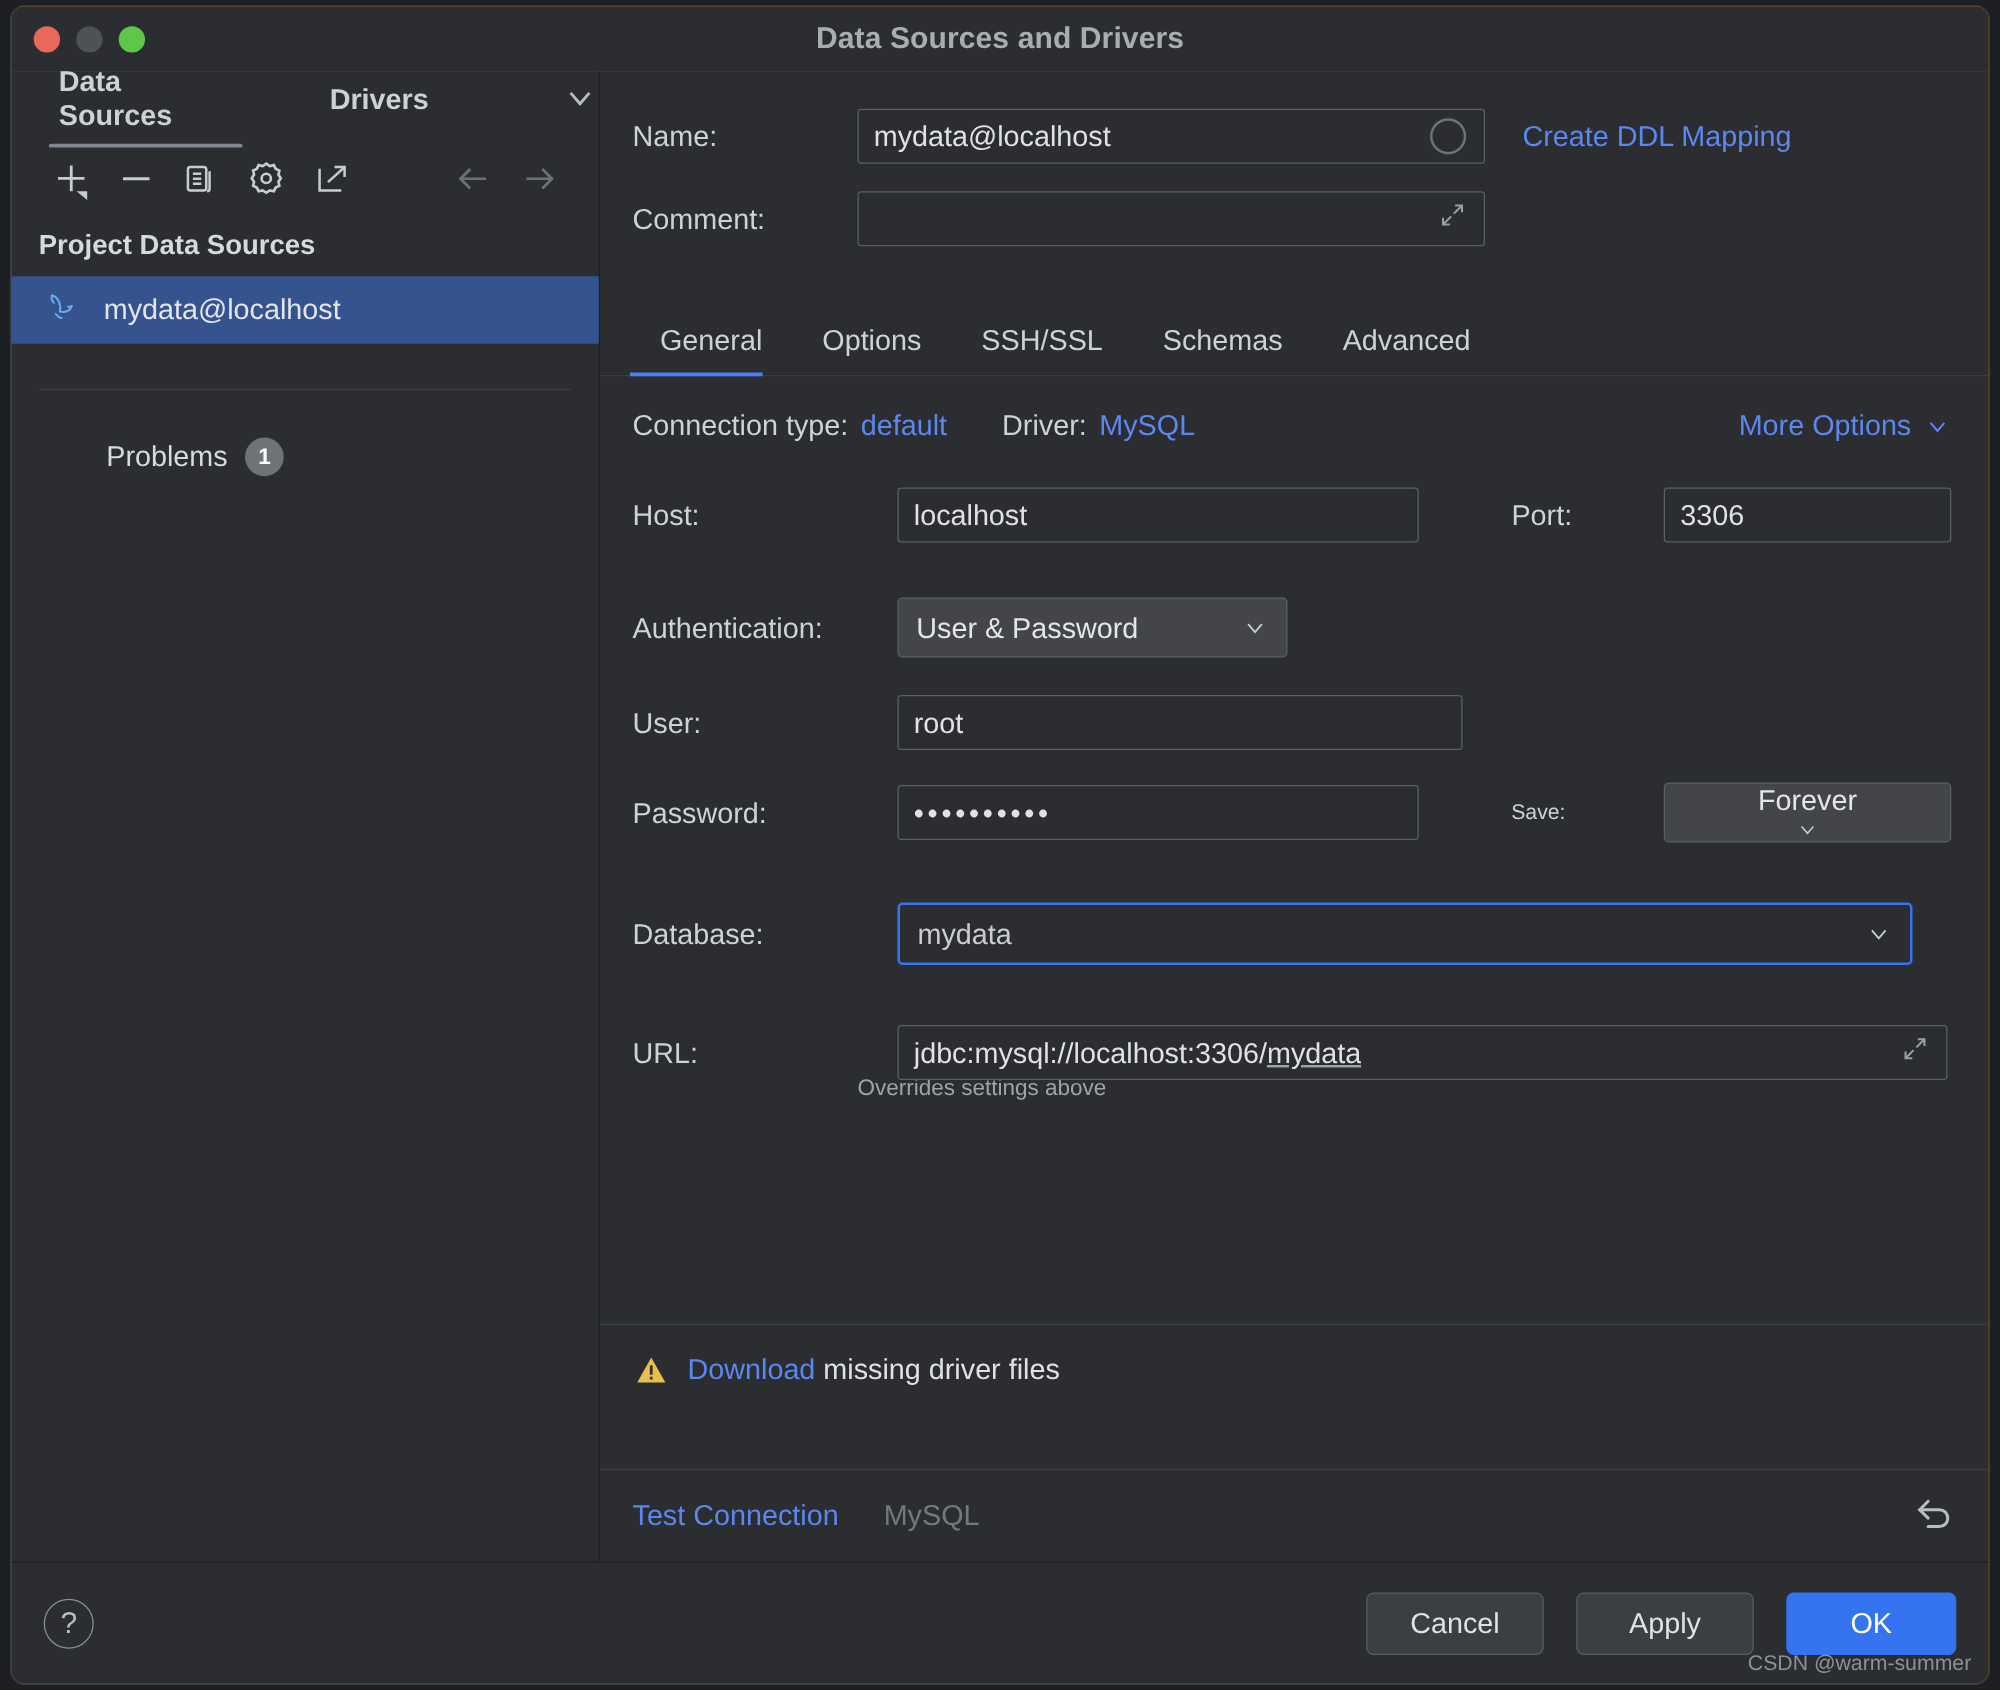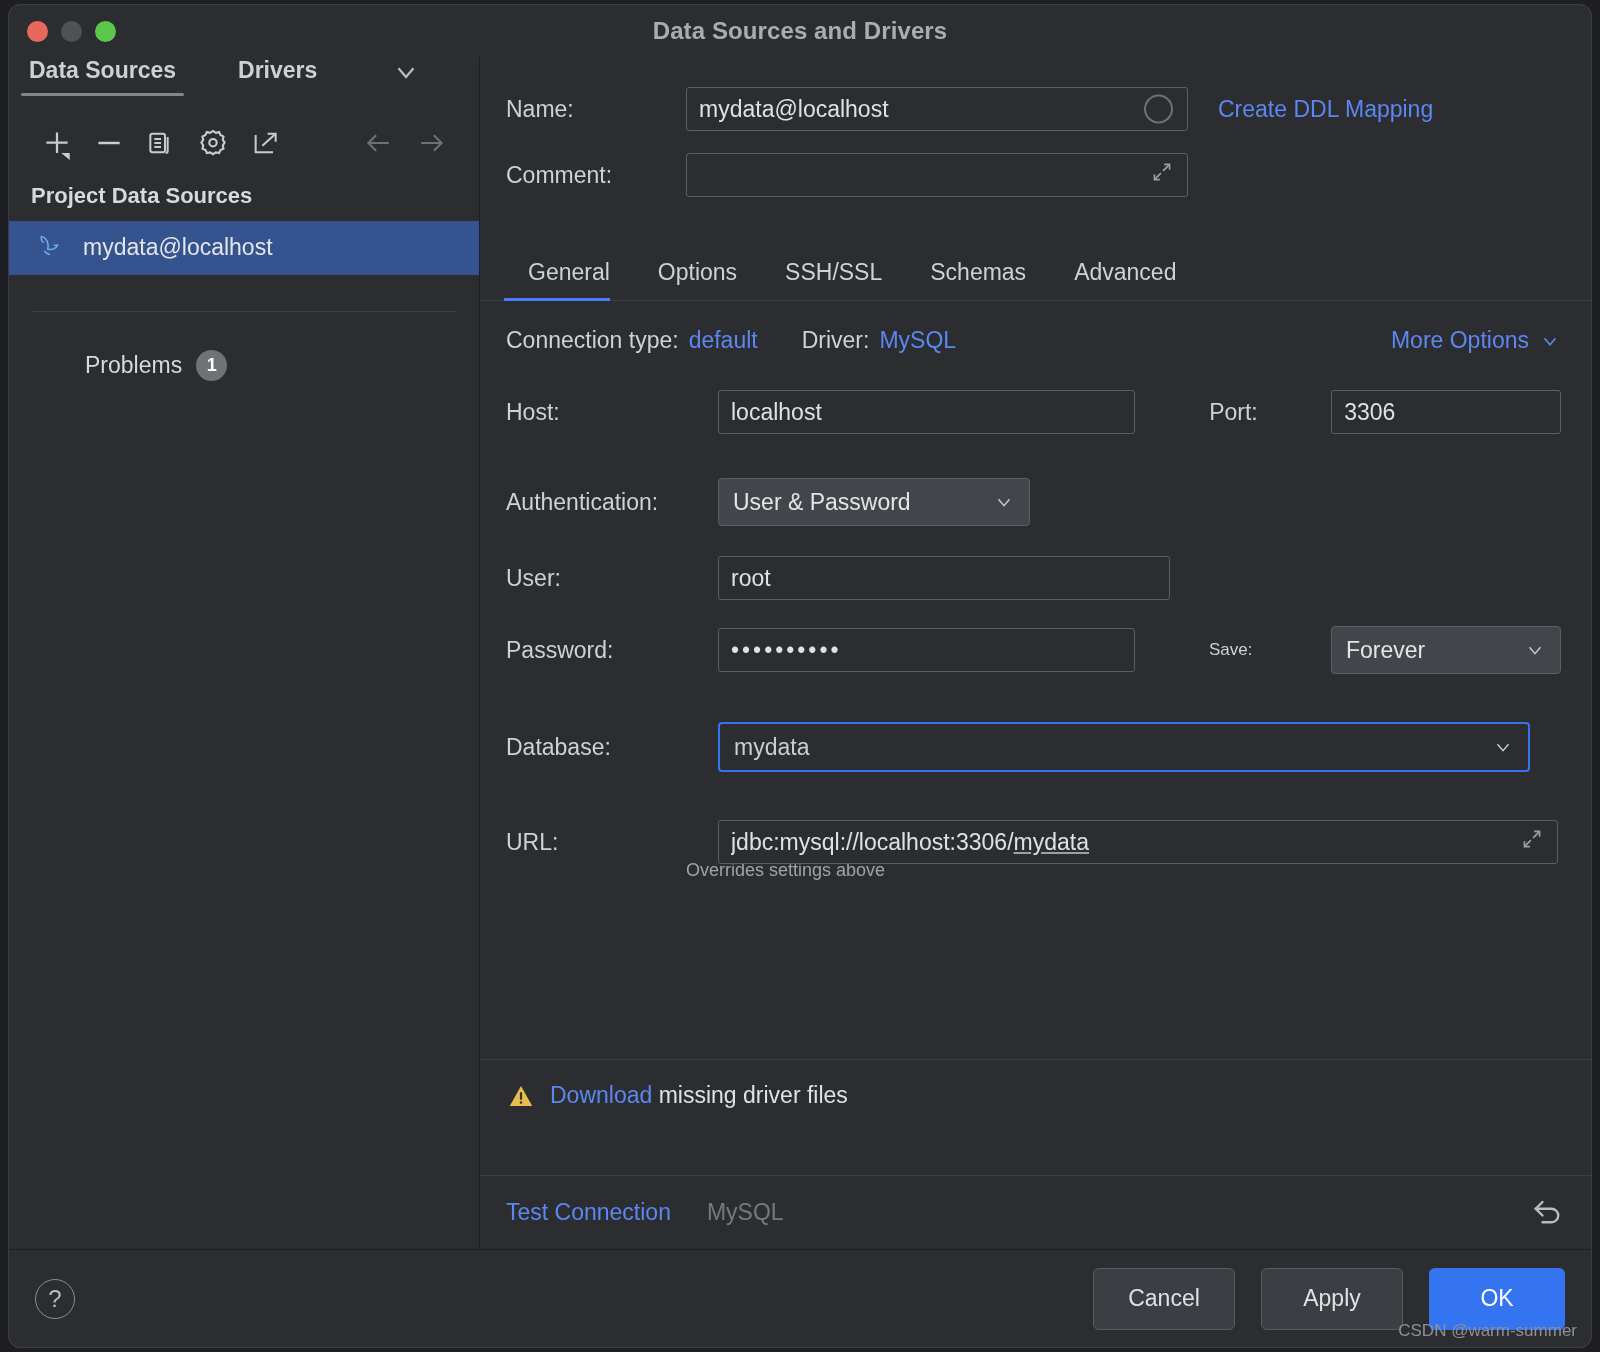--- a/index.html
+++ b/index.html
@@ -36,22 +36,22 @@
   }
   
   .body { flex: 1 1 auto; display: flex; min-height: 0; }
   .sidebar {
     width: 471px; flex: 0 0 471px;
     background: #2b2d30;
     border-right: 1px solid #1e1f22;
     display: flex; flex-direction: column;
   }
   .tabs-row {
-    height: 56px; display: flex; align-items: flex-start;
-    padding-left: 20px; gap: 0;
+    height: 56px; display: flex; align-items: center;
+    padding-left: 38px; gap: 16px;
     position: relative;
   }
   .stab {
     font-size: 23px; font-weight: bold; color: #cdd0d4;
     padding: 0 18px 12px 0; position: relative; cursor: default;
   }
   .stab.t2 { padding-left: 44px; }
   .stab.active::after {
     content: ""; position: absolute; left: -8px; right: 10px; bottom: 0;
     height: 3px; background: #7f8690; border-radius: 2px;
@@ -163,21 +163,21 @@
     flex: 0 0 132px; padding-left: 42px;
   }
   .combo {
     background: #43454a; border: 1px solid #5c6066;
     height: 48px; border-radius: 4px;
     display: flex; align-items: center; padding: 0 14px;
     color: #e3e5e8; font-size: 23px; position: relative;
   }
   .combo .cv { flex: 1 1 auto; white-space: nowrap; }
   .c-auth { width: 312px; }
-  .c-save { width: 248px; }
+  .c-save { width: 248px; flex-direction: column; }
   .lbl-save {
     font-size: 17px; color: #ced1d5; width: 132px;
     flex: 0 0 132px; padding-left: 42px;
   }
   .f-user { width: 452px; }
   .f-pass { width: 452px; letter-spacing: 3px; }
   .c-db {
     width: 812px; border: 2px solid #3574f0; background: #2b2d30;
     height: 50px;
   }
@@ -213,21 +213,21 @@
     position: relative; background: #2b2d30;
   }
   .help-btn {
     width: 40px; height: 40px; border-radius: 50%;
     border: 1.5px solid #8a8e94; color: #b9bdc2;
     font-size: 24px; display: flex; align-items: center;
     justify-content: center; cursor: default;
   }
   .btns { margin-left: auto; display: flex; gap: 26px; }
   .btn {
-    min-width: 142px; height: 62px; border-radius: 6px;
+    min-width: 142px; height: 50px; border-radius: 6px;
     display: flex; align-items: center; justify-content: center;
     font-size: 23px; cursor: default;
   }
   .btn.secondary { background: #3b3e43; border: 1px solid #595d63; color: #dfe1e5; }
   .btn.primary { background: #3574f0; color: #ffffff; min-width: 136px; }
   .watermark {
     position: absolute; right: 14px; bottom: 6px;
     font-size: 17px; color: #8d9197;
   }
 </style>

